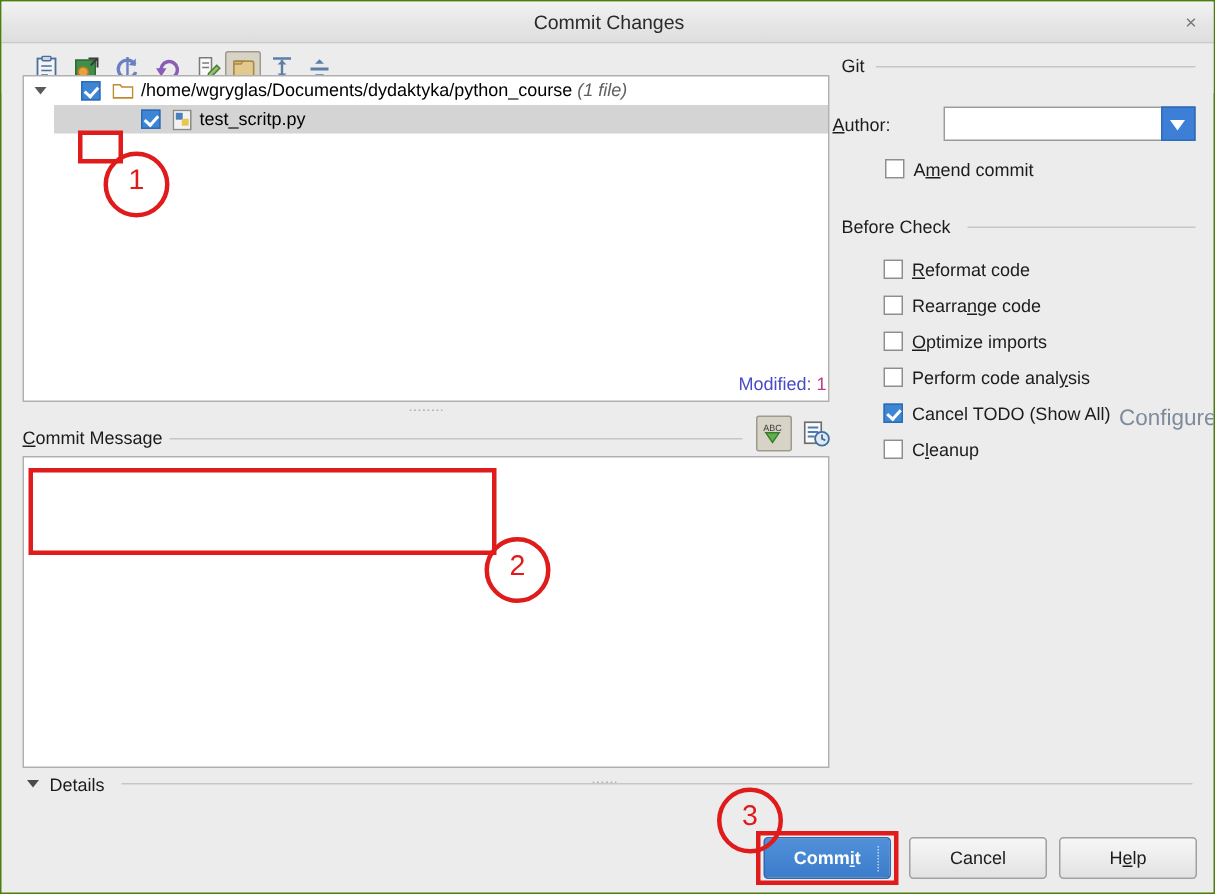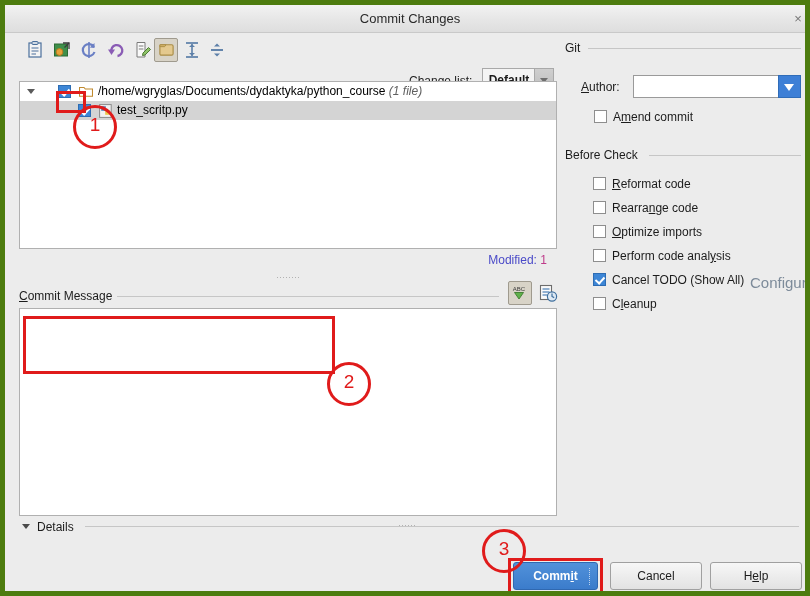--- a/index.html
+++ b/index.html
@@ -11,21 +11,21 @@
     font-family: "Liberation Sans", sans-serif;
     font-size: 12px;
     color: #000000;
   }
   #app {
     position: relative;
     width: 810px;
     height: 596px;
     overflow: hidden;
     background: #ececec;
-    border: 5px solid #4d7c0f;
+    border: 1px solid #4d7c0f;
     box-sizing: border-box;
   }
 
   
   .titlebar {
     position: absolute;
     left: 0; top: 0;
     width: 810px; height: 28px;
     background: linear-gradient(to bottom, #f2f2f2 0%, #e6e6e6 55%, #dedede 100%);
     border-bottom: 1px solid #c9c9c9;
@@ -112,33 +112,33 @@
     position: absolute;
     left: 5px; top: 9px;
     border-left: 4px solid transparent;
     border-right: 4px solid transparent;
     border-top: 5px solid #6e6e6e;
   }
 
   
   .tree-panel {
     position: absolute;
-    left: 14px; top: 76px;
-    width: 538px; height: 168px;
+    left: 14px; top: 49px;
+    width: 538px; height: 218px;
     background: #ffffff;
     border: 1px solid #b0b0b0;
     box-sizing: border-box;
     overflow: hidden;
   }
   .tree-row {
     position: relative;
     height: 19px;
     white-space: nowrap;
   }
-  .tree-row.selected { background: #d4d4d4; }
+  .tree-row.selected { background: #d4d4d4; margin-left: 20px; }
   .tw-arrow {
     position: absolute;
     left: 7px; top: 7px;
     width: 0; height: 0;
     border-left: 4.5px solid transparent;
     border-right: 4.5px solid transparent;
     border-top: 5px solid #5a5a5a;
     cursor: pointer;
   }
   .cbox {
@@ -567,21 +567,21 @@
   <div class="cm-box"></div>
 
   <div class="details-arrow"></div>
   <div class="details-text">Details</div>
   <div class="details-rule"></div>
   <div class="details-grip"></div>
 
   <div class="grp-label" style="left:560px; top:36px">Git</div>
   <div class="grp-rule" style="left:583px; top:43px; width:213px;"></div>
 
-  <div class="field-label" style="left:576px; top:75px">
+  <div class="field-label" style="left:554px; top:75px">
     <u>A</u>uthor:
   </div>
   <div class="author-input"></div>
   <div class="author-arrow"></div>
 
   <div class="chk-row" style="left:589px; top:104px">
     <span class="cbox2"></span>
     <span class="lbl">A<u>m</u>end commit</span>
   </div>
 

